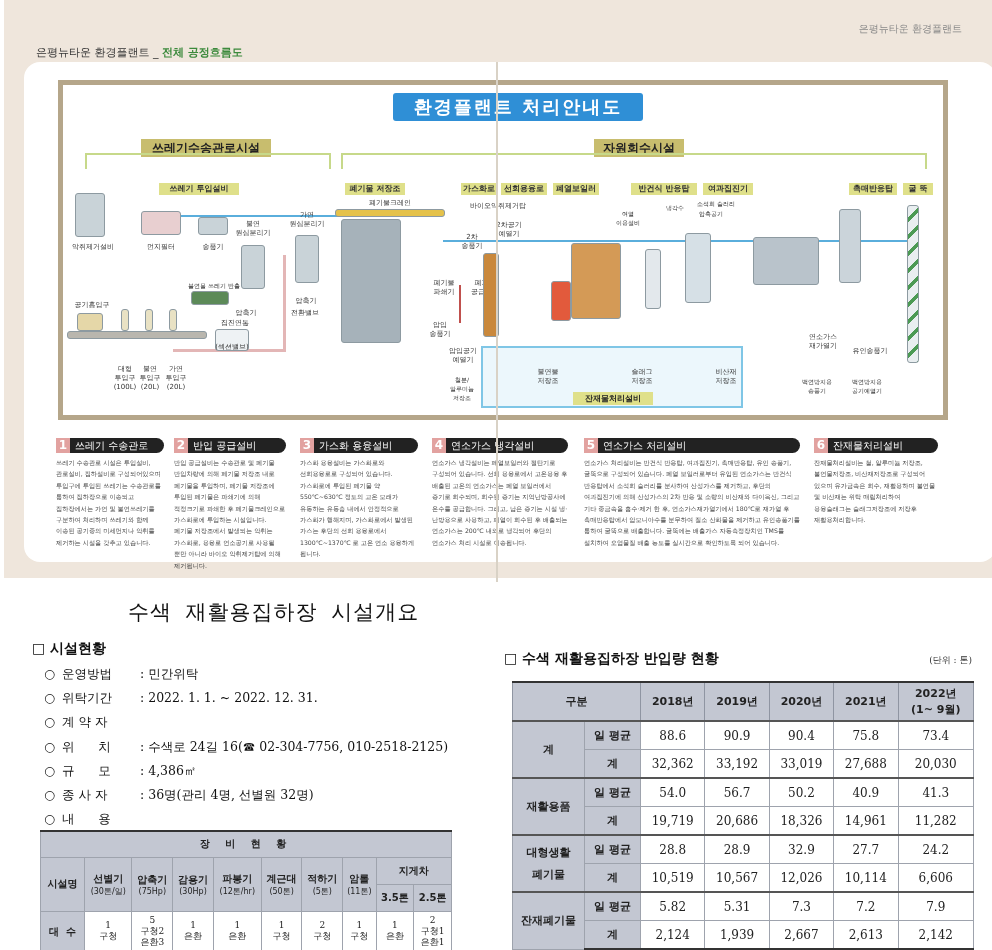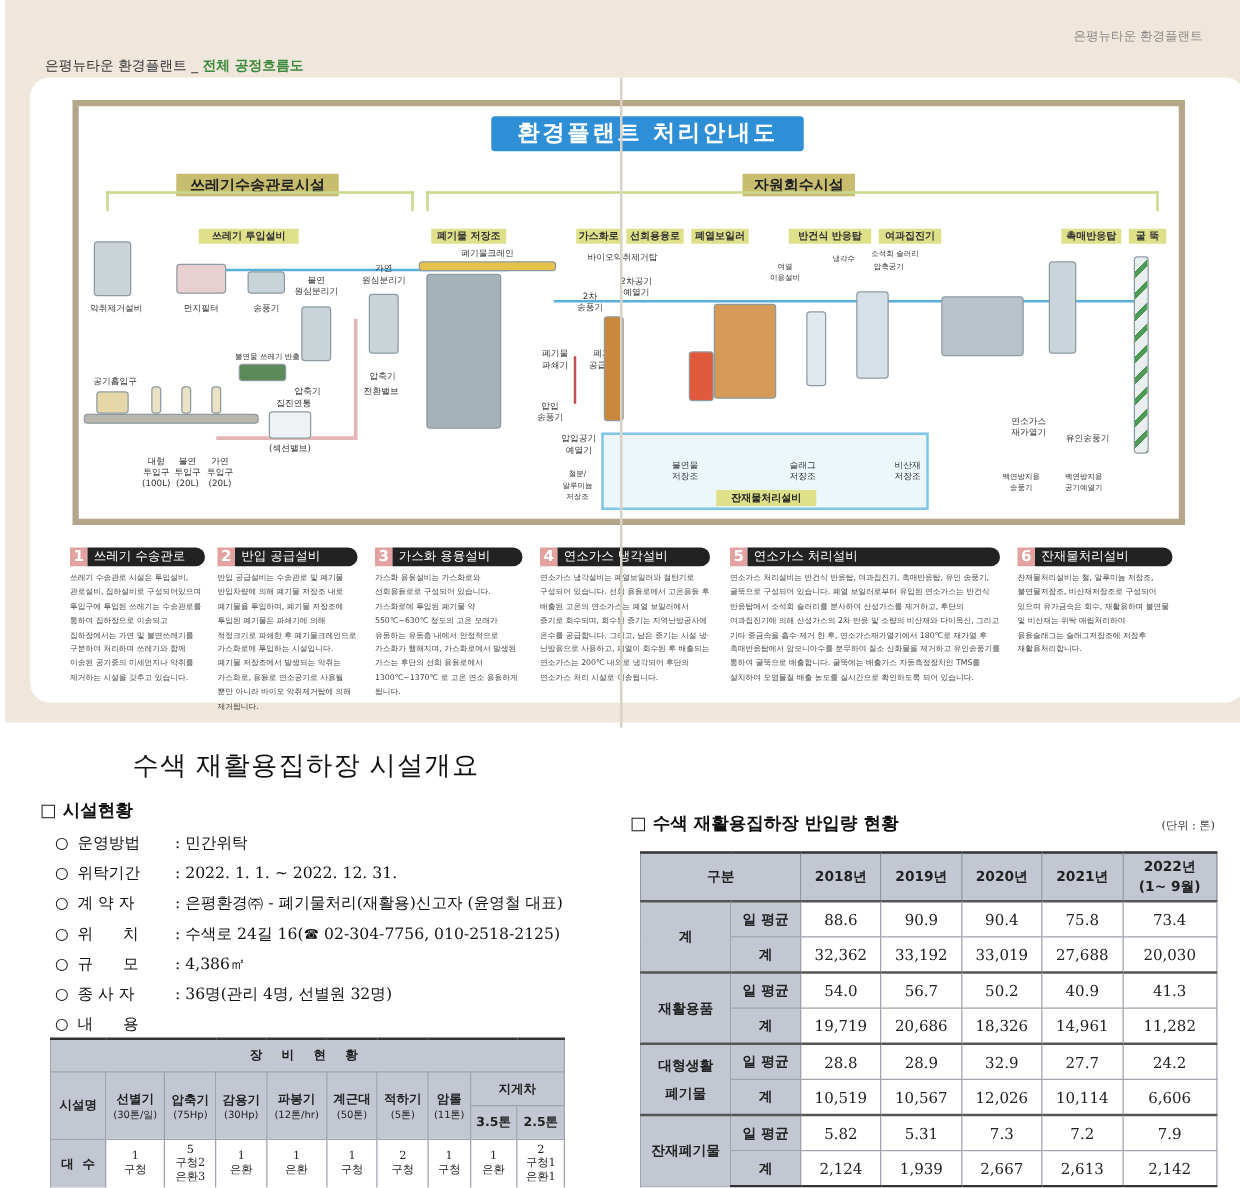--- a/index.html
+++ b/index.html
@@ -31,21 +31,21 @@
   .residue-tag { position: absolute; left: 90px; top: 44px; width: 80px; height: 13px; background: #dfe08a; font-size: 8px; font-weight: bold; text-align: center; line-height: 13px; }
 
   
   .desc { position: absolute; top: 376px; }
   .badge { display: flex; align-items: center; height: 15px; }
   .badge .num { width: 14px; height: 15px; background: #e2a2a0; color: #fff; font-size: 12px; font-weight: bold; text-align: center; line-height: 15px; }
   .badge .title { height: 15px; background: #222; color: #fff; font-size: 10px; line-height: 15px; padding: 0 10px 0 5px; border-radius: 0 8px 8px 0; flex: 1; }
   .desc-text { font-size: 6.2px; line-height: 11.4px; color: #444; margin-top: 4px; word-break: keep-all; }
 
   
-  .doc-title { position: absolute; left: 106px; top: 598px; font-size: 21px; font-family: Liberation Sans, sans-serif; color: #111; letter-spacing: 1px; }
+  .doc-title { position: absolute; left: 128px; top: 598px; font-size: 21px; font-family: Liberation Mono, monospace; color: #111; letter-spacing: 1px; }
   .section-head { position: absolute; font-size: 14px; font-weight: bold; color: #111; }
   .info-list { position: absolute; left: 44px; top: 666px; font-family: "DejaVu Serif", serif; font-size: 12.5px; color: #111; }
   .info-list .row { height: 24.2px; display: flex; }
   .info-list .bullet { width: 18px; }
   .info-list .k { width: 78px; }
 
   table { border-collapse: collapse; position: absolute; }
   .equip { left: 40px; top: 830px; width: 412px; font-size: 9px; text-align: center; }
   .equip td, .equip th { border: 1px solid #9ea3ad; }
   .equip th { background: #c3c7d2; font-weight: bold; font-size: 10px; }
@@ -124,21 +124,21 @@
 투입구
 (100L)</div>
       <div class="eq-label" style="left:72px;top:280px;width:30px;">불연
 투입구
 (20L)</div>
       <div class="eq-label" style="left:98px;top:280px;width:30px;">가연
 투입구
 (20L)</div>
       <div class="eq-label" style="left:152px;top:234px;width:40px;">집진연통</div>
       <div class="eq" style="left:152px;top:244px;width:34px;height:22px;background:#eef2f4;"></div>
-      <div class="eq-label" style="left:146px;top:270px;width:46px;">(섹션밸브)</div>
+      <div class="eq-label" style="left:146px;top:258px;width:46px;">(섹션밸브)</div>
 
       <div class="eq-label" style="left:292px;top:114px;width:70px;">폐기물크레인</div>
       <div class="eq" style="left:272px;top:124px;width:110px;height:8px;background:#e5c24a;"></div>
       <div class="eq" style="left:278px;top:134px;width:60px;height:124px;background:#a6b2ba;"></div>
       <div class="eq-label" style="left:398px;top:117px;width:74px;">바이오악취제거탑</div>
       <div class="eq-label" style="left:394px;top:148px;width:30px;">2차
 송풍기</div>
       <div class="eq-label" style="left:428px;top:136px;width:36px;">2차공기
 예열기</div>
       <div class="eq-label" style="left:366px;top:194px;width:30px;">폐기물
@@ -244,21 +244,20 @@
       <span>: 민간위탁</span>
     </div>
   <div class="row">
       <span class="bullet">○</span>
       <span class="k">위탁기간</span>
       <span>: 2022. 1. 1. ~ 2022. 12. 31.</span>
     </div>
   <div class="row">
       <span class="bullet">○</span>
       <span class="k">계 약 자</span>
-      <span>: 은평환경㈜ - 폐기물처리(재활용)신고자 (윤영철 대표)</span>
     </div>
   <div class="row">
       <span class="bullet">○</span>
       <span class="k" style="white-space:pre">위      치</span>
       <span>: 수색로 24길 16(☎ 02-304-7756, 010-2518-2125)</span>
     </div>
   <div class="row">
       <span class="bullet">○</span>
       <span class="k" style="white-space:pre">규      모</span>
       <span>: 4,386㎡</span>

